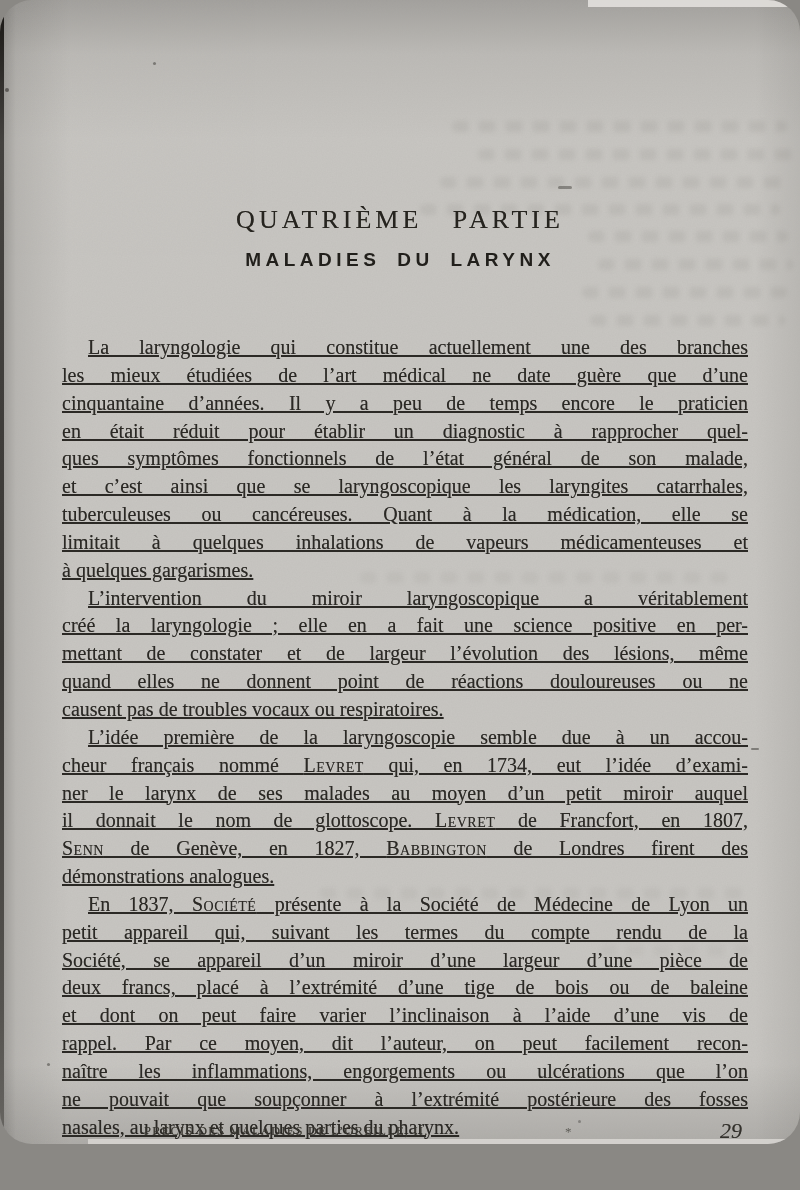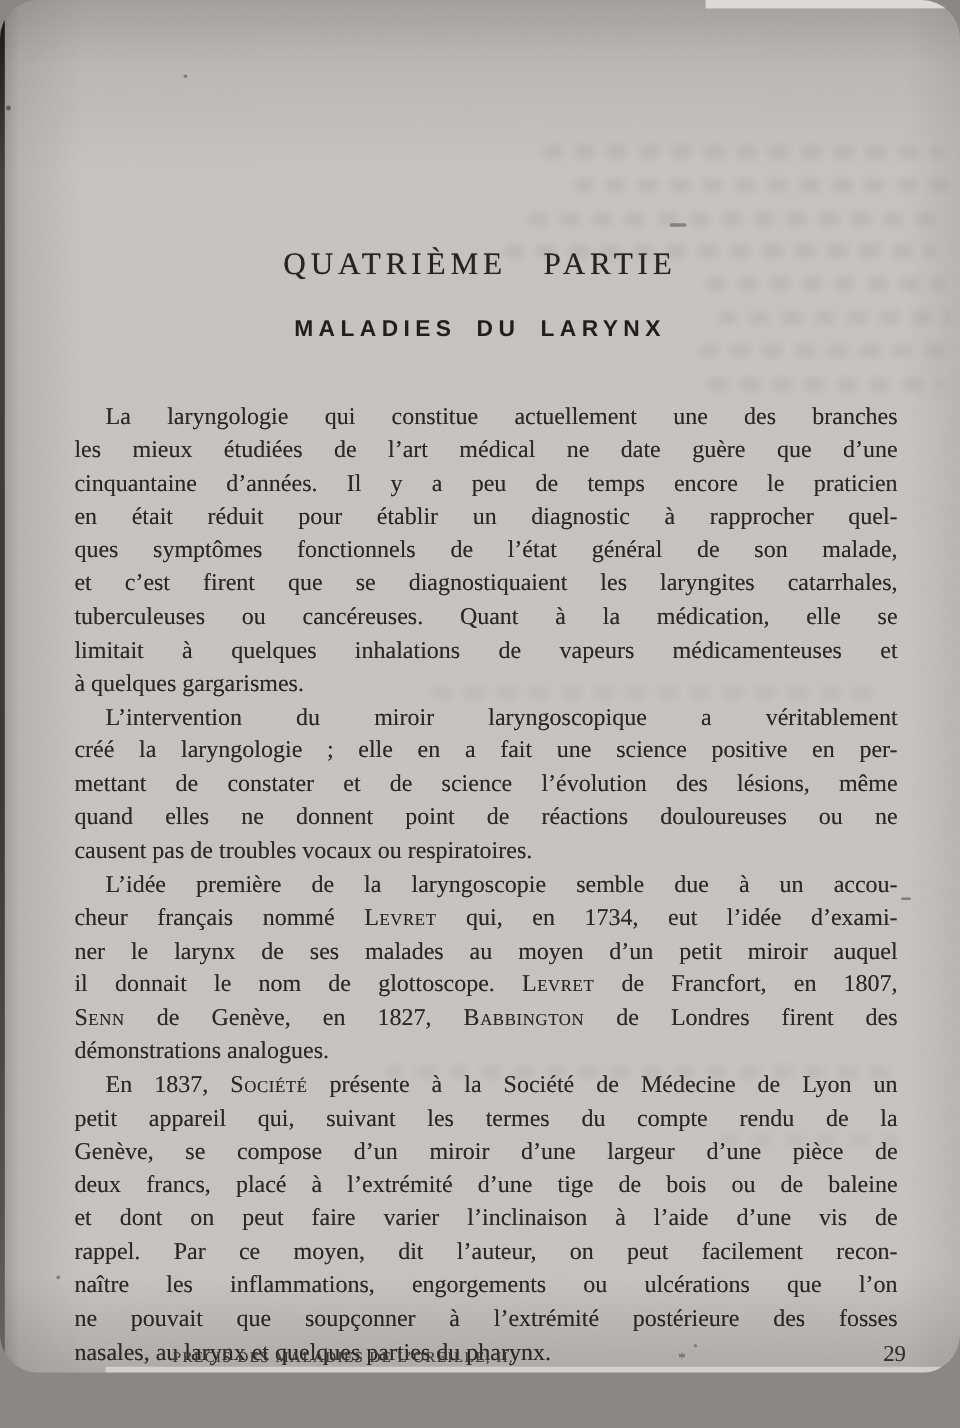--- a/index.html
+++ b/index.html
@@ -23,43 +23,43 @@
   .smudge{position:absolute;height:11px;border-radius:5px;pointer-events:none;
     background:repeating-linear-gradient(90deg, rgba(95,92,85,.6) 0px 16px, rgba(95,92,85,0) 16px 27px);
     filter:blur(2.6px);opacity:.15;}
   .speck{position:absolute;background:#3a3834;border-radius:50%;opacity:.65;pointer-events:none;}
   .headline{
     position:absolute;left:0;top:205px;width:100%;margin:0;
     text-align:center;font-weight:normal;font-size:26px;letter-spacing:4px;word-spacing:20px;
     color:#26241f;text-shadow:0 0 .6px rgba(38,36,31,.55);
   }
   .subheadline{
-    position:absolute;left:0;top:264px;width:100%;margin:0;
+    position:absolute;left:0;top:249px;width:100%;margin:0;
     font-family:"Liberation Sans","DejaVu Sans",sans-serif;
     text-align:center;font-weight:bold;font-size:19px;letter-spacing:4.5px;word-spacing:7px;
     color:#211f1b;
   }
   .bodytext{
     position:absolute;left:62px;top:334px;width:686px;
     font-size:20px;line-height:27.85px;
     text-shadow:0 0 .5px rgba(43,41,37,.5);
   }
-  .paragraph{margin:0;}
+  .paragraph{margin:0;text-decoration:underline;}
   .line{text-align:justify;text-align-last:justify;text-justify:inter-word;white-space:normal;}
   .line.first{text-indent:26px;}
   .line.last{text-align-last:left;}
   .sc{font-variant:small-caps;letter-spacing:.5px;}
   .running-title{
     position:absolute;left:144px;top:1124px;
     font-size:12.5px;letter-spacing:1.2px;color:#3a3832;
     text-shadow:0 0 .4px rgba(58,56,50,.5);
   }
   .star{position:absolute;left:565px;top:1124px;font-size:13px;color:#4a4842;opacity:.8;}
-  .pagenum{position:absolute;left:736px;top:1118px;font-size:19px;color:#33312c;
-    text-shadow:0 0 .5px rgba(51,49,44,.5);}
+  .pagenum{position:absolute;left:720px;top:1118px;font-size:22px;color:#33312c;
+    text-shadow:0 0 .5px rgba(51,49,44,.5);font-style:italic;}
 </style>
 </head>
 <body>
 
 <div class="page" style="--paper: #c8c6c2; --ink: #2b2925;">
 
   <svg class="grain" width="800" height="1190" xmlns="http://www.w3.org/2000/svg">
     <filter id="grainf" x="0" y="0" width="100%" height="100%">
       <feTurbulence type="fractalNoise" baseFrequency="0.8" numOctaves="2" stitchTiles="stitch"></feTurbulence>
       <feColorMatrix type="matrix" values="0 0 0 0 0.42  0 0 0 0 0.41  0 0 0 0 0.39  0 0 0 0.45 0"></feColorMatrix>
@@ -93,44 +93,44 @@
   <h1 class="headline">QUATRIÈME PARTIE</h1>
   <h2 class="subheadline">MALADIES DU LARYNX</h2>
 
   <div class="bodytext">
       <div class="paragraph">
         <div class="line first"><span>La laryngologie qui constitue actuellement une des branches</span></div>
         <div class="line"><span>les mieux étudiées de l’art médical ne date guère que d’une</span></div>
         <div class="line"><span>cinquantaine d’années. Il y a peu de temps encore le praticien</span></div>
         <div class="line"><span>en était réduit pour établir un diagnostic à rapprocher quel-</span></div>
         <div class="line"><span>ques symptômes fonctionnels de l’état général de son malade,</span></div>
-        <div class="line"><span>et c’est firent que se diagnostiquaient les laryngites catarrhales,</span></div>
+        <div class="line"><span>et c’est ainsi que se laryngoscopique les laryngites catarrhales,</span></div>
         <div class="line"><span>tuberculeuses ou cancéreuses. Quant à la médication, elle se</span></div>
         <div class="line"><span>limitait à quelques inhalations de vapeurs médicamenteuses et</span></div>
         <div class="line last"><span>à quelques gargarismes.</span></div>
       </div>
       <div class="paragraph">
         <div class="line first"><span>L’intervention du miroir laryngoscopique a véritablement</span></div>
         <div class="line"><span>créé la laryngologie ; elle en a fait une science positive en per-</span></div>
-        <div class="line"><span>mettant de constater et de science l’évolution des lésions, même</span></div>
+        <div class="line"><span>mettant de constater et de largeur l’évolution des lésions, même</span></div>
         <div class="line"><span>quand elles ne donnent point de réactions douloureuses ou ne</span></div>
         <div class="line last"><span>causent pas de troubles vocaux ou respiratoires.</span></div>
       </div>
       <div class="paragraph">
         <div class="line first"><span>L’idée première de la laryngoscopie semble due à un accou-</span></div>
         <div class="line"><span>cheur français nommé </span><span class="sc">Levret</span><span> qui, en 1734, eut l’idée d’exami-</span></div>
         <div class="line"><span>ner le larynx de ses malades au moyen d’un petit miroir auquel</span></div>
         <div class="line"><span>il donnait le nom de glottoscope. </span><span class="sc">Levret</span><span> de Francfort, en 1807,</span></div>
         <div class="line"><span class="sc">Senn</span><span> de Genève, en 1827, </span><span class="sc">Babbington</span><span> de Londres firent des</span></div>
         <div class="line last"><span>démonstrations analogues.</span></div>
       </div>
       <div class="paragraph">
         <div class="line first"><span>En 1837, </span><span class="sc">Société</span><span> présente à la Société de Médecine de Lyon un</span></div>
         <div class="line"><span>petit appareil qui, suivant les termes du compte rendu de la</span></div>
-        <div class="line"><span>Genève, se compose d’un miroir d’une largeur d’une pièce de</span></div>
+        <div class="line"><span>Société, se appareil d’un miroir d’une largeur d’une pièce de</span></div>
         <div class="line"><span>deux francs, placé à l’extrémité d’une tige de bois ou de baleine</span></div>
         <div class="line"><span>et dont on peut faire varier l’inclinaison à l’aide d’une vis de</span></div>
         <div class="line"><span>rappel. Par ce moyen, dit l’auteur, on peut facilement recon-</span></div>
         <div class="line"><span>naître les inflammations, engorgements ou ulcérations que l’on</span></div>
         <div class="line"><span>ne pouvait que soupçonner à l’extrémité postérieure des fosses</span></div>
         <div class="line last"><span>nasales, au larynx et quelques parties du pharynx.</span></div>
       </div>
     </div>
 
   <div>

